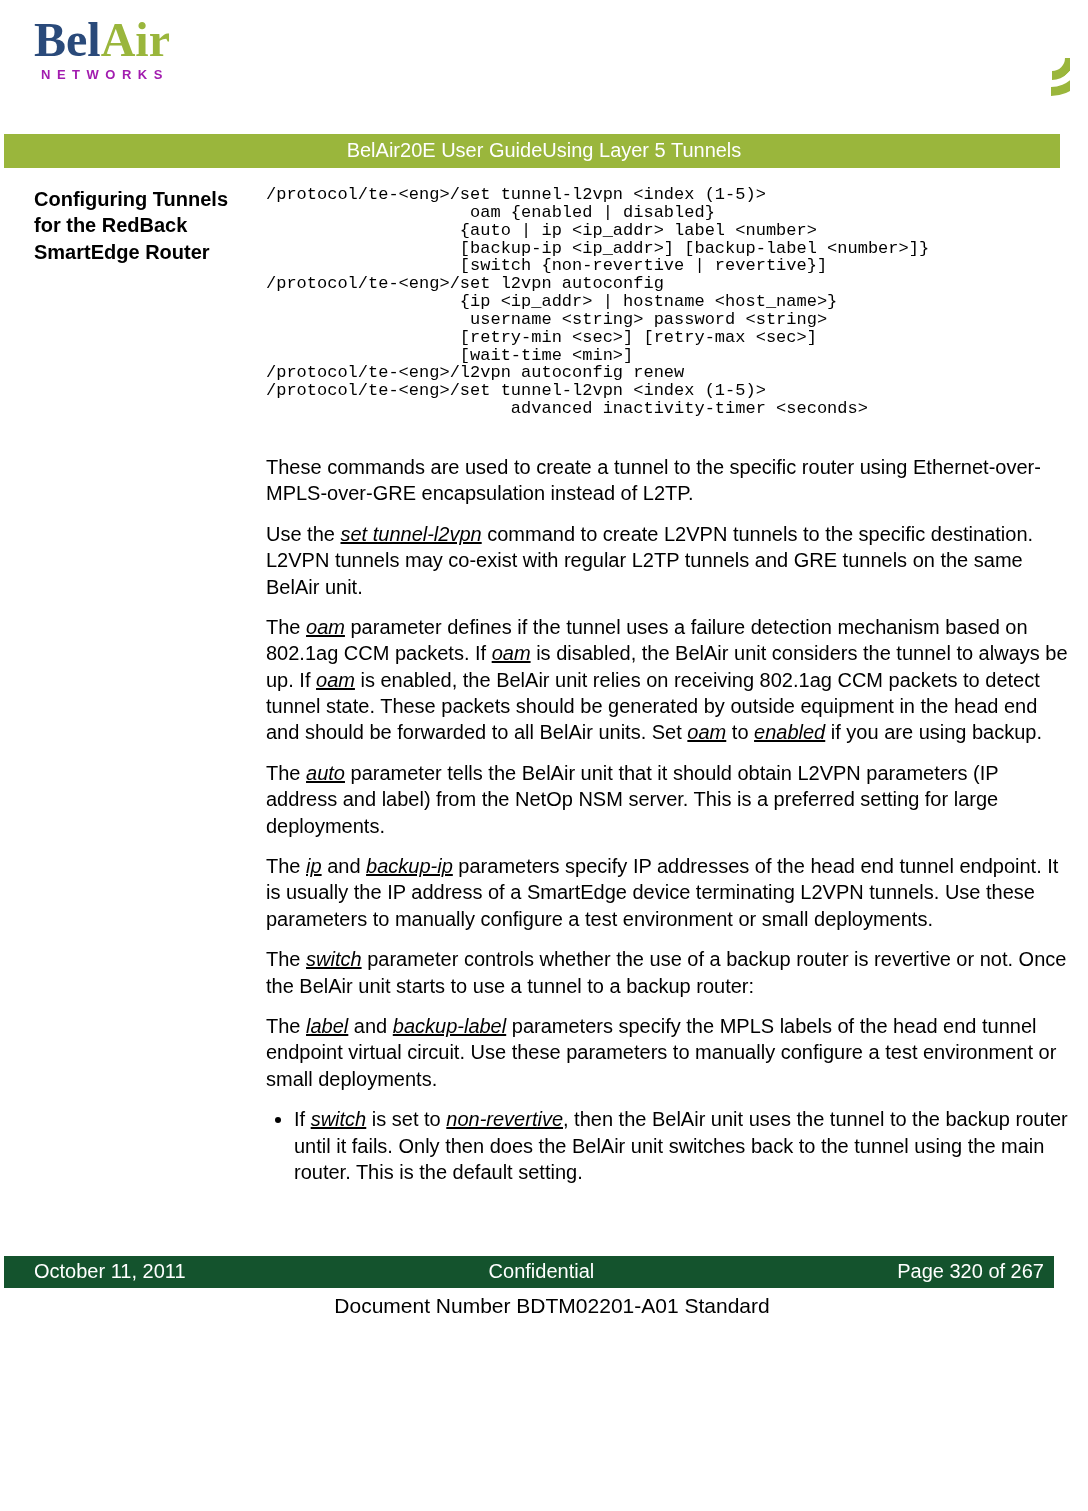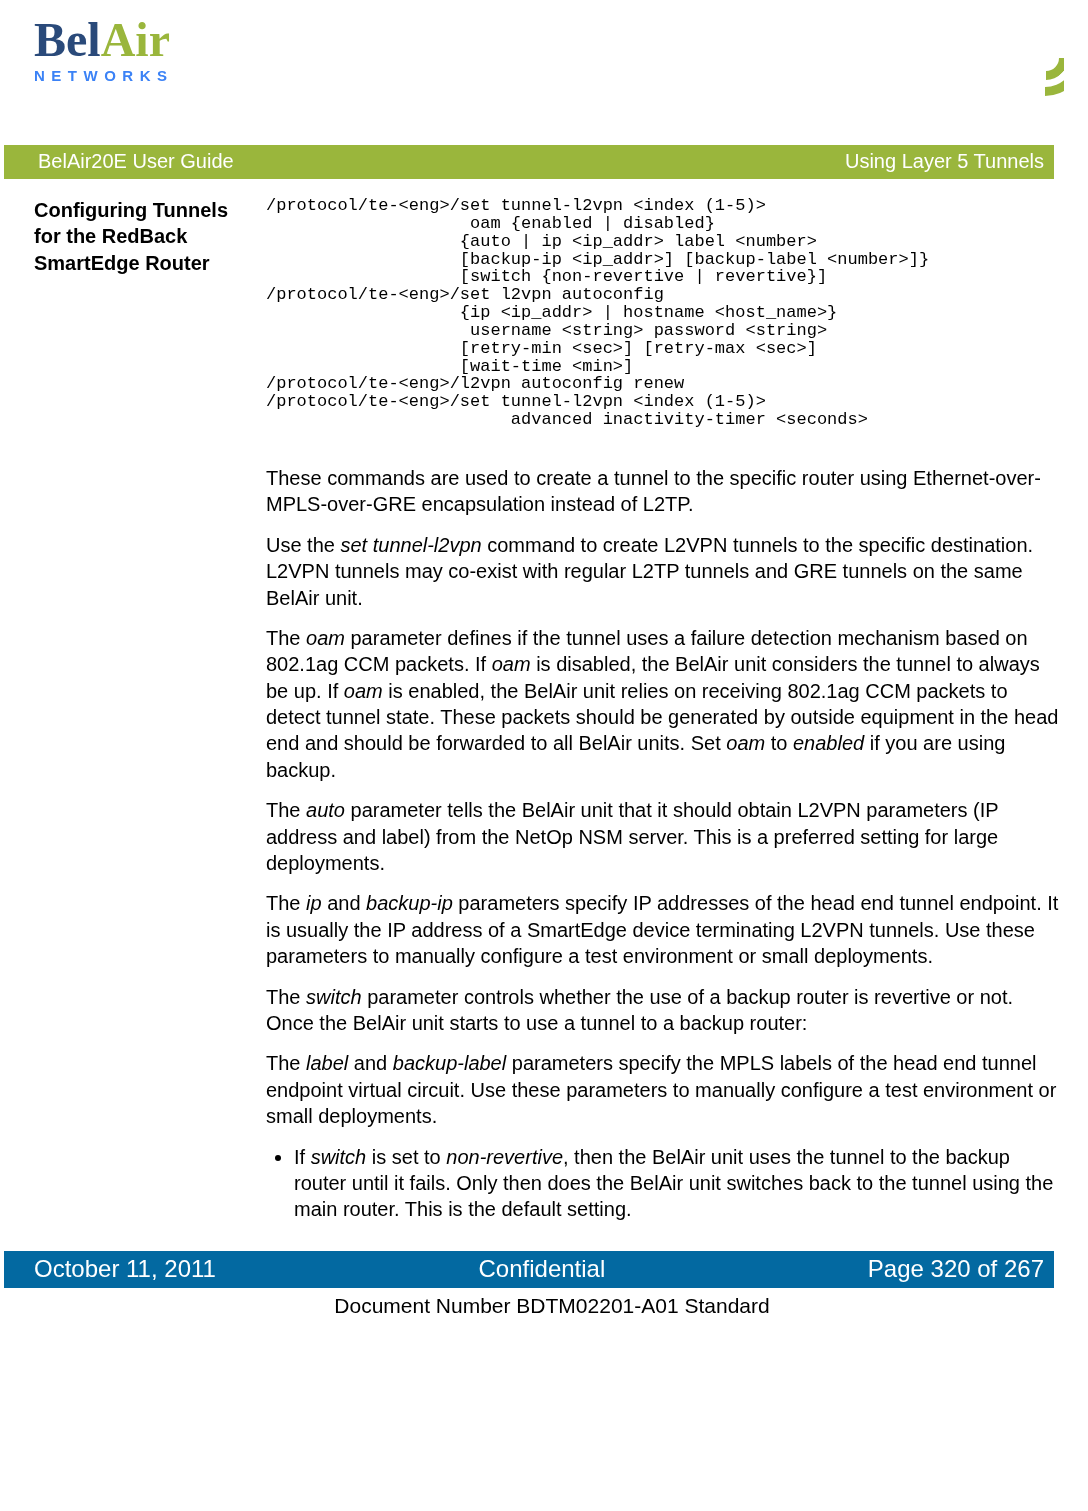--- a/index.html
+++ b/index.html
@@ -8,21 +8,21 @@
     background: #fff;
     font-family: "Gill Sans", "Gill Sans MT", "Trebuchet MS", Verdana, sans-serif;
     color: #000;
     width: 1088px;
   }
   .page {
     width: 1088px;
     height: 1324px;
     position: relative;
     box-sizing: border-box;
-    padding: 18px 24px 0 34px;
+    padding: 18px 18px 0 34px;
   }
   .header {
     display: flex;
     justify-content: space-between;
     align-items: flex-start;
     height: 112px;
   }
   .logo {
     padding-top: 2px;
   }
@@ -31,26 +31,26 @@
     font-size: 48px;
     font-weight: bold;
     line-height: 0.85;
     color: #2a4a7a;
   }
   .logo .bel .air {
     color: #9ab63c;
   }
   .logo .networks {
     font-family: Verdana, Arial, sans-serif;
-    font-size: 15px;
+    font-size: 13px;
     letter-spacing: 6.5px;
-    color: #3b82f6;
+    color: #a21caf;
     font-weight: 600;
     margin-top: 6px;
-    margin-left: 0;
+    margin-left: 7px;
   }
   .wifi-mark {
     width: 115px;
     height: 80px;
     position: relative;
     overflow: hidden;
     margin-right: 0;
   }
   .wifi-arc {
     position: absolute;
@@ -65,23 +65,23 @@
   .arc2 { width: 100px; height: 100px; right:-40px; top:-20px; }
   .arc3 { width: 60px;  height: 60px;  right:-20px; top: 0; }
   .arc4 { width: 26px;  height: 26px;  right:-4px;  top: 18px; }
 
   .title-bar {
     background: #9ab63c;
     color: #fff;
     font-size: 20px;
     padding: 5px 10px 6px 10px;
     display: flex;
-    justify-content: space-between;
+    justify-content: center;
     align-items: baseline;
-    margin-top: 15px;
+    margin-top: 4px;
     width: calc(100% + 20px);
     margin-left: -30px;
     box-sizing: border-box;
     padding-left: 34px;
   }
 
   .content {
     display: flex;
     margin-top: 18px;
     padding-left: 0;
@@ -104,36 +104,37 @@
     font-size: 17px;
     line-height: 1.05;
     margin: 0 0 36px 0;
     white-space: pre;
   }
   p {
     margin: 0 0 14px 0;
   }
   em {
     font-style: italic;
+    text-decoration: underline;
   }
   ul {
     margin: 0 0 4px 8px;
     padding-left: 20px;
   }
   li {
     margin-bottom: 12px;
   }
 
   .footer-bar {
     position: absolute;
     left: 4px; right: 34px;
     bottom: 36px;
-    background: #0369a1;
+    background: #14532d;
     color: #fff;
-    font-size: 24px;
+    font-size: 20px;
     padding: 4px 10px 5px 30px;
     display: flex;
     justify-content: space-between;
   }
   .doc-num {
     position: absolute;
     left: 16px; right: 0;
     bottom: 6px;
     text-align: center;
     font-size: 21px;

